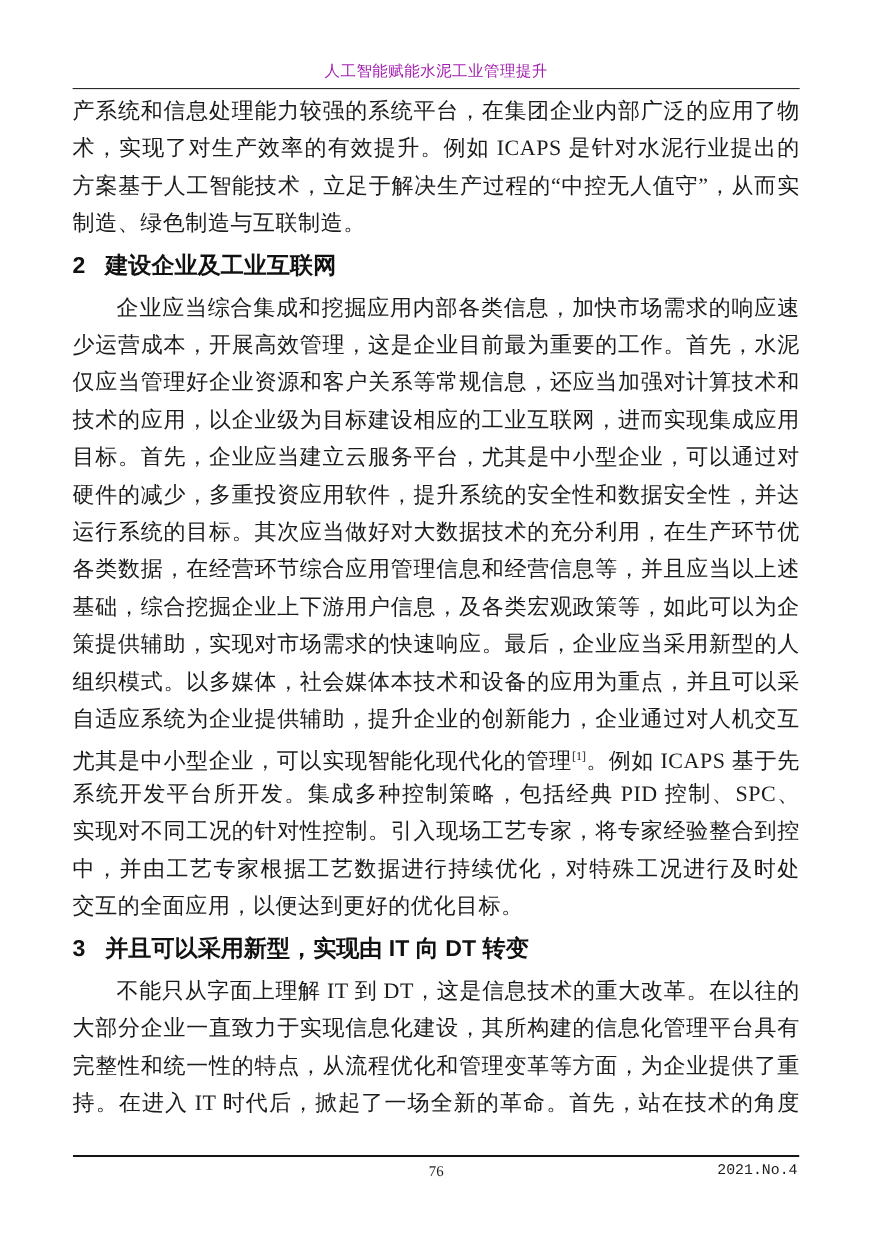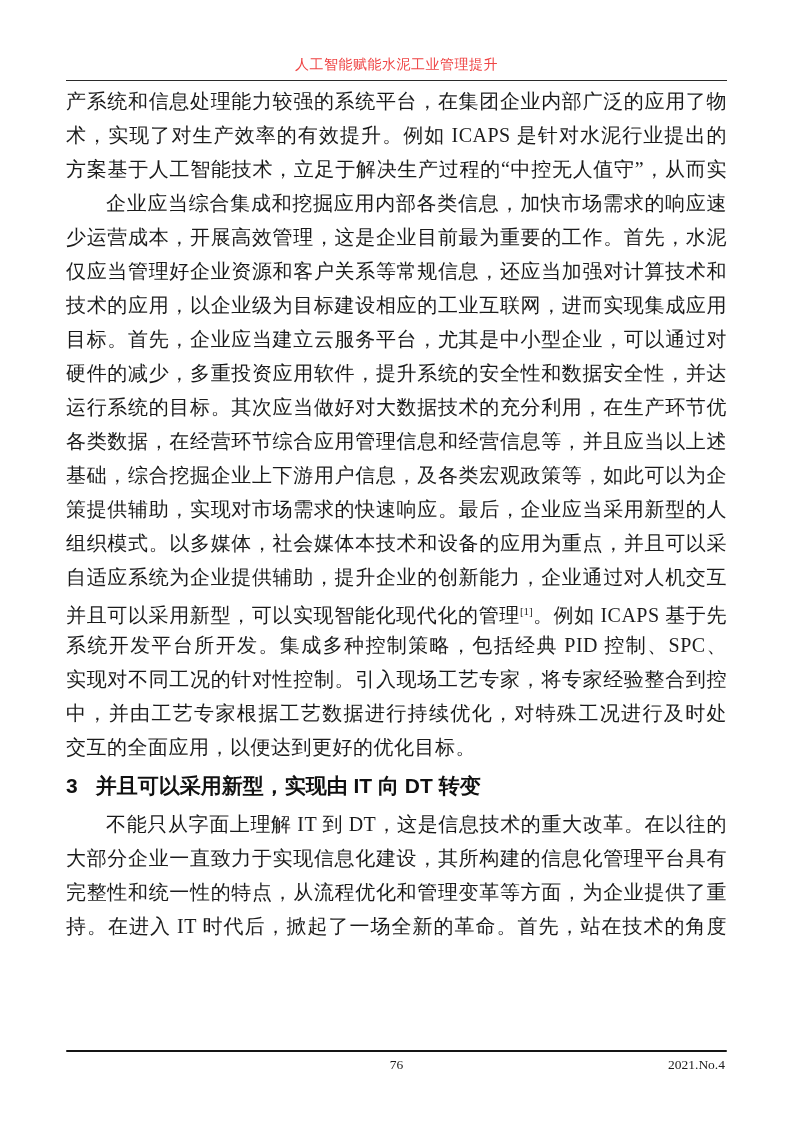--- a/index.html
+++ b/index.html
@@ -7,21 +7,21 @@
     position:relative;
     width:793px;height:1122px;
     background:#fff;
     box-sizing:border-box;
     font-family:"Liberation Serif","DejaVu Serif",serif;
     color:#1b1b1b;
     outline:1px solid #e4e4e4;
     overflow:hidden;
   }
   .textblock{position:absolute;left:66px;right:66px;top:0;}
-  .running-header{padding-top:56px;text-align:center;font-size:14px;letter-spacing:.5px;color:#ef4444;}
+  .running-header{padding-top:56px;text-align:center;font-size:14px;letter-spacing:.5px;color:#a21caf;}
   .header-rule{border-bottom:1.5px solid #2a2a2a;margin-top:6px;}
   .bodytext{margin-top:3px;}
   .pline{
     font-size:20px;
     line-height:34px;height:34px;overflow:hidden;
     text-align:justify;text-align-last:justify;
     letter-spacing:.5px;
   }
   .pline.end{text-align-last:left;}
   .pline.indent{text-indent:2em;}
@@ -29,56 +29,60 @@
     font-family:"Liberation Sans","DejaVu Sans",sans-serif;
     font-weight:bold;font-size:21px;line-height:34px;height:34px;
     margin:5px 0 4px 0;color:#111;
   }
   .sec-num{margin-right:18px;}
   .fnref{font-size:11px;vertical-align:7px;letter-spacing:0;}
   .page-footer{position:absolute;left:66px;right:66px;top:1050px;}
   .footer-rule{border-bottom:2.5px solid #151515;border-radius:2px;}
   .footer-row{position:relative;margin-top:5px;height:18px;font-size:13.5px;color:#1b1b1b;}
   .page-num{position:absolute;left:0;right:0;text-align:center;}
-  .issue{position:absolute;right:2px;top:0;font-family:Liberation Serif, serif;}
+  .issue{position:absolute;right:2px;top:0;font-family:Liberation Mono, monospace;}
 </style>
 </head>
 <body>
 
 <div class="page">
   <div class="textblock">
 
     <div class="running-header">
       <span>人工智能赋能水泥工业管理提升</span>
     </div>
     <div class="header-rule"></div>
 
     <div class="bodytext">
 
       <div>
         <div class="pline">产系统和信息处理能力较强的系统平台，在集团企业内部广泛的应用了物联网技</div>
         <div class="pline">术，实现了对生产效率的有效提升。例如 ICAPS 是针对水泥行业提出的解决方案。</div>
         <div class="pline">方案基于人工智能技术，立足于解决生产过程的“中控无人值守”，从而实现智能</div>
+        <div class="pline end">制造、绿色制造与互联制造。</div>
       </div>
 
+      <div class="sec-heading">
+        <span class="sec-num">2</span><span>建设企业及工业互联网</span>
+      </div>
 
       <div>
         <div class="pline indent">企业应当综合集成和挖掘应用内部各类信息，加快市场需求的响应速度，减</div>
         <div class="pline">少运营成本，开展高效管理，这是企业目前最为重要的工作。首先，水泥企业不</div>
         <div class="pline">仅应当管理好企业资源和客户关系等常规信息，还应当加强对计算技术和大数据</div>
         <div class="pline">技术的应用，以企业级为目标建设相应的工业互联网，进而实现集成应用信息的</div>
         <div class="pline">目标。首先，企业应当建立云服务平台，尤其是中小型企业，可以通过对基础软</div>
         <div class="pline">硬件的减少，多重投资应用软件，提升系统的安全性和数据安全性，并达到高效</div>
         <div class="pline">运行系统的目标。其次应当做好对大数据技术的充分利用，在生产环节优化应用</div>
         <div class="pline">各类数据，在经营环节综合应用管理信息和经营信息等，并且应当以上述信息为</div>
         <div class="pline">基础，综合挖掘企业上下游用户信息，及各类宏观政策等，如此可以为企业的决</div>
         <div class="pline">策提供辅助，实现对市场需求的快速响应。最后，企业应当采用新型的人机交互</div>
         <div class="pline">组织模式。以多媒体，社会媒体本技术和设备的应用为重点，并且可以采用新型</div>
         <div class="pline">自适应系统为企业提供辅助，提升企业的创新能力，企业通过对人机交互和系统</div>
-        <div class="pline"><span>并且可以采用新型，可以实现智能化现代化的管理</span><sup class="fnref">[1]</sup><span>。例如 ICAPS 基于先进的专家</span></div>
+        <div class="pline"><span>尤其是中小型企业，可以实现智能化现代化的管理</span><sup class="fnref">[1]</sup><span>。例如 ICAPS 基于先进的专家</span></div>
         <div class="pline">系统开发平台所开发。集成多种控制策略，包括经典 PID 控制、SPC、MPC、等，</div>
         <div class="pline">实现对不同工况的针对性控制。引入现场工艺专家，将专家经验整合到控制策略</div>
         <div class="pline">中，并由工艺专家根据工艺数据进行持续优化，对特殊工况进行及时处理，使生</div>
         <div class="pline end">交互的全面应用，以便达到更好的优化目标。</div>
       </div>
 
       <div class="sec-heading">
         <span class="sec-num">3</span><span>并且可以采用新型，实现由 IT 向 DT 转变</span>
       </div>
 

